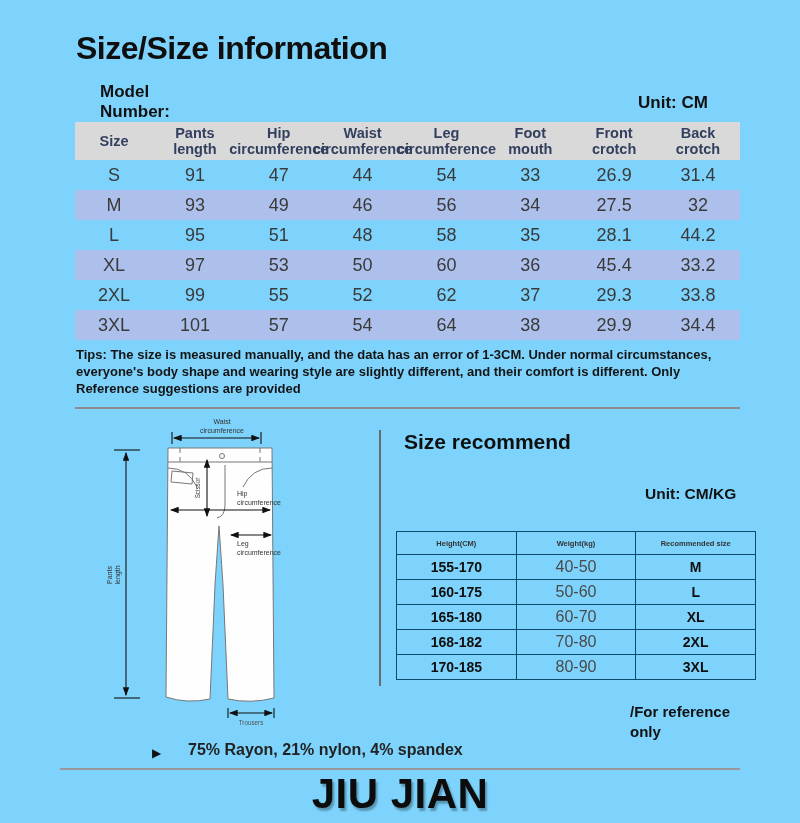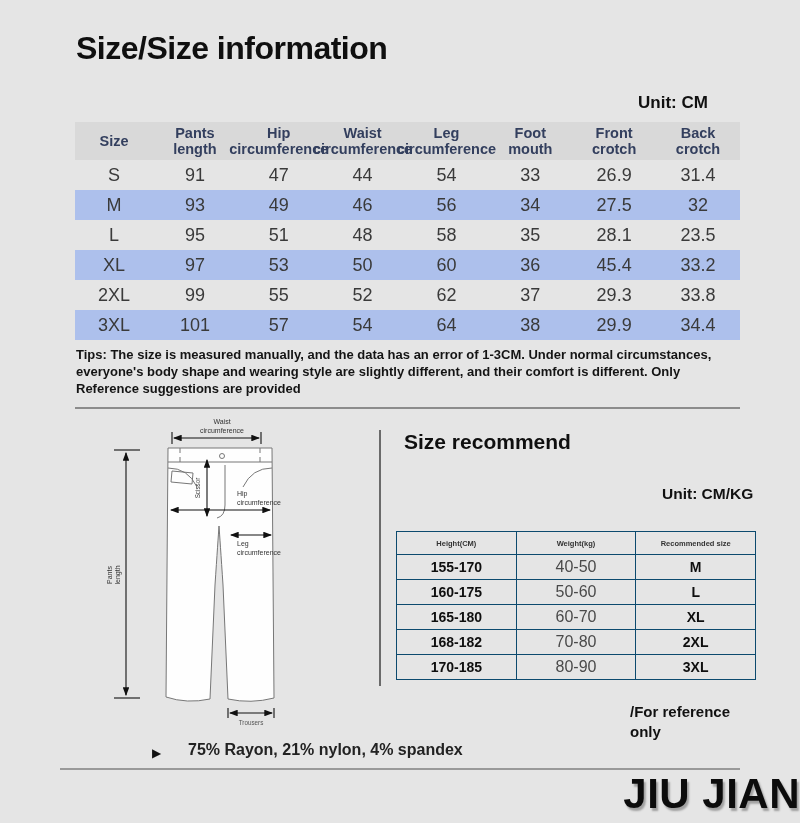--- a/index.html
+++ b/index.html
@@ -1,17 +1,17 @@
 <!DOCTYPE html>
 <html style="--row-blue: #adc0ec; --header-gray: #d9d9d9; --header-text: #333f5e;"><head>
 <meta charset="utf-8">
 <style>
   html,body{margin:0;padding:0;background:#fff;}
   .page{
-    position:relative;width:800px;height:823px;background:#e5e5e5;overflow:hidden;
+    position:relative;width:800px;height:823px;background:#7dd3fc;overflow:hidden;
     font-family:"Liberation Sans","DejaVu Sans",sans-serif;color:#1a1a1a;
   }
   
   .title{position:absolute;left:76px;top:30px;font-size:32px;font-weight:800;letter-spacing:-0.5px;color:#0f0f0f;}
   .model-label{position:absolute;left:100px;top:82px;width:96px;font-size:17px;font-weight:700;line-height:1.15;color:#111;}
   .unit-main{position:absolute;left:638px;top:93px;font-size:17px;font-weight:700;color:#111;}
 
   
   .size-table{position:absolute;left:75px;top:122px;width:665px;border-collapse:collapse;table-layout:fixed;}
   .size-table th{background:var(--header-gray,#d9d9d9);padding:0;overflow:visible;font-weight:700;
@@ -27,44 +27,45 @@
   .divider{position:absolute;background:#8c8c8c;height:2px;}
   .divider-1{left:75px;top:407px;width:665px;}
   .divider-2{left:60px;top:768px;width:680px;background:#999;}
   .vdivider{position:absolute;left:379px;top:430px;width:2px;height:256px;background:#6a6a6a;}
 
   
   .diagram{position:absolute;left:100px;top:415px;}
 
   
   .rec-title{position:absolute;left:404px;top:430px;font-size:21px;font-weight:800;color:#0f0f0f;}
-  .rec-unit{position:absolute;left:645px;top:485px;font-size:15.5px;font-weight:700;color:#111;margin-left:17px;}
+  .rec-unit{position:absolute;left:645px;top:485px;font-size:15.5px;font-weight:700;color:#111;}
   .rec-table{position:absolute;left:396px;top:531px;width:360px;border-collapse:collapse;table-layout:fixed;}
   .rec-table th,.rec-table td{border:1px solid #0c4a6e;text-align:center;padding:0;}
   .rec-table th{height:22px;font-size:7.5px;font-weight:600;color:#333;}
   .rec-table td{height:24px;font-size:16px;}
   .rec-table td.c-height{font-weight:800;font-size:14px;color:#0f0f0f;}
   .rec-table td.c-weight{font-weight:400;color:#4a4a4a;}
   .rec-table td.c-size{font-weight:800;font-size:14px;color:#0f0f0f;}
   .rec-note{position:absolute;left:630px;top:702px;width:130px;font-size:15px;font-weight:700;line-height:1.3;color:#111;}
 
   
   .mat-label{position:absolute;left:78px;top:733px;width:114px;font-size:16px;font-weight:700;line-height:1.12;color:#111;}
   .mat-arrow{position:absolute;left:152px;top:746px;font-size:12px;color:#111;}
   .mat-value{position:absolute;left:188px;top:741px;font-size:16px;font-weight:700;color:#222;}
-  .brand{position:absolute;left:0;top:770px;width:800px;text-align:right;
+  .brand{position:absolute;left:0;top:770px;width:800px;text-align:center;
     font-size:42px;font-weight:900;letter-spacing:0.5px;color:#0c0c0c;
     text-shadow:2px 3px 2px rgba(0,0,0,0.30);}
 </style>
 </head>
 <body>
 
 <div class="page">
 
   <div class="title">Size/Size information</div>
+  <div class="model-label">Model Number:</div>
   <div class="unit-main">Unit: CM</div>
 
   <table class="size-table">
     <thead>
       <tr>
         <th>
             <div class="thwrap">
               <span class="thl">Size</span>
             </div>
           </th>
@@ -134,21 +135,21 @@
           <td>32</td>
       </tr>
       <tr>
         <td>L</td>
           <td>95</td>
           <td>51</td>
           <td>48</td>
           <td>58</td>
           <td>35</td>
           <td>28.1</td>
-          <td>23.5</td>
+          <td>44.2</td>
       </tr>
       <tr>
         <td>XL</td>
           <td>97</td>
           <td>53</td>
           <td>50</td>
           <td>60</td>
           <td>36</td>
           <td>45.4</td>
           <td>33.2</td>

